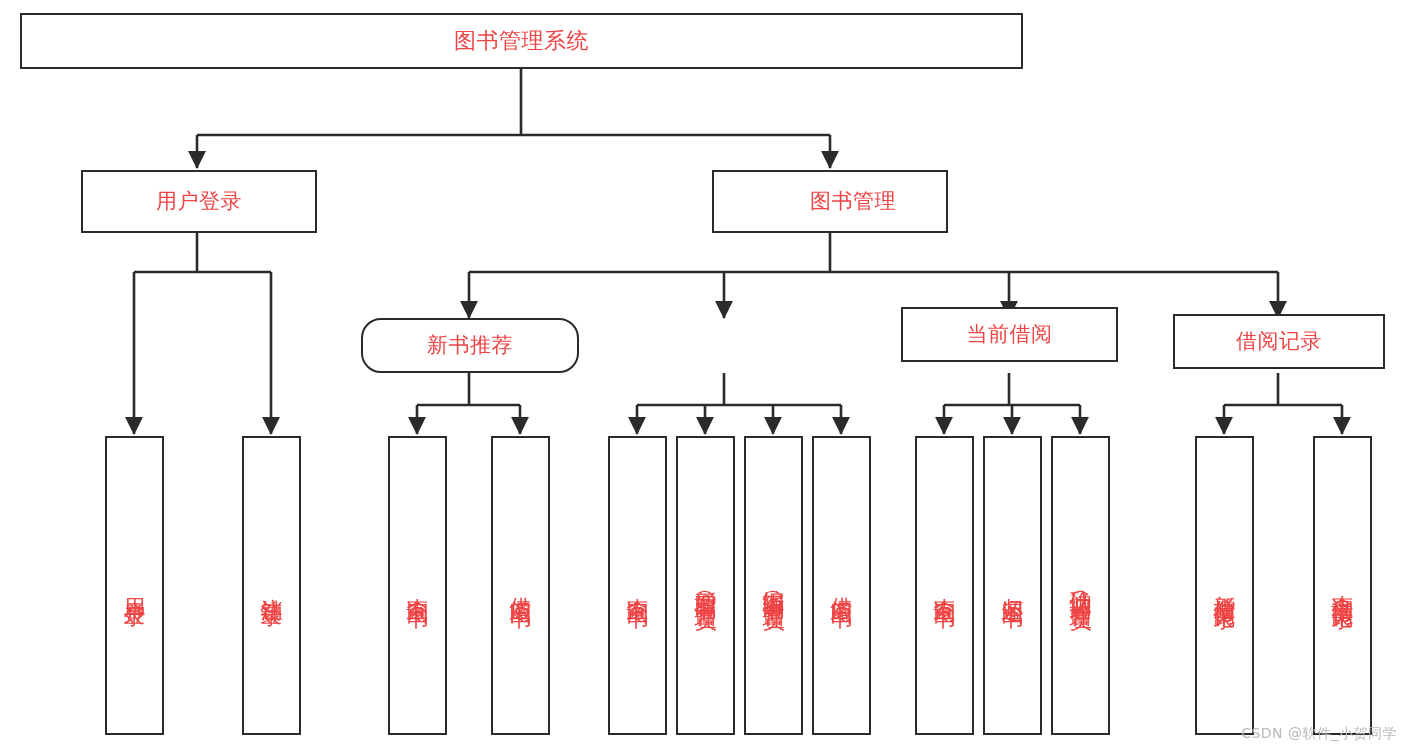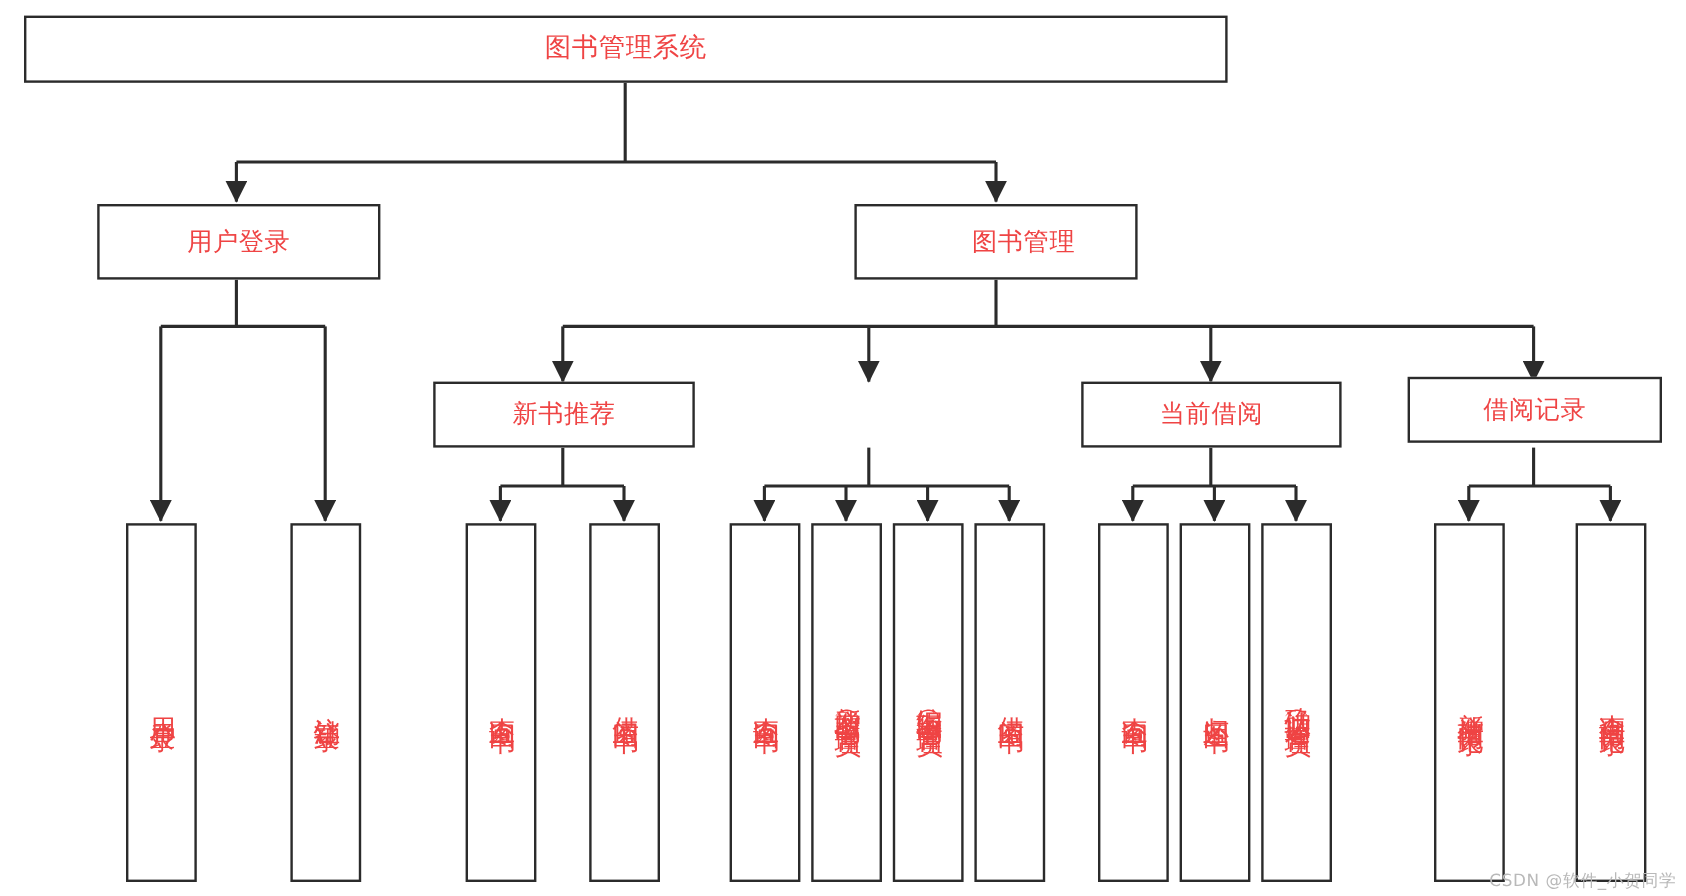--- a/index.html
+++ b/index.html
@@ -135,24 +135,24 @@
     <span class="node-label">图书管理系统</span>
   </div>
 
   <div class="node horiz" style="left:81px; top:170px; width:236px; height:63px;">
     <span class="node-label">用户登录</span>
   </div>
   <div class="node horiz" style="left:712px; top:170px; width:236px; height:63px;padding-left:46px;">
     <span class="node-label">图书管理</span>
   </div>
 
-  <div class="node horiz" style="left:361px; top:318px; width:218px; height:55px;">
+  <div class="node horiz" style="left:361px; top:318px; width:218px; height:55px;border-radius:20px;">
     <span class="node-label">新书推荐</span>
   </div>
-  <div class="node horiz" style="left:901px; top:318px; width:217px; height:55px;">
+  <div class="node horiz" style="left:901px; top:307px; width:217px; height:55px;">
     <span class="node-label">当前借阅</span>
   </div>
   <div class="node horiz" style="left:1173px; top:314px; width:212px; height:55px;">
     <span class="node-label">借阅记录</span>
   </div>
 
   <div class="node vert" style="left:105px; top:436px; width:59px; height:299px;">
     <span class="node-label">用户登录</span>
   </div>
   <div class="node vert" style="left:242px; top:436px; width:59px; height:299px;">

